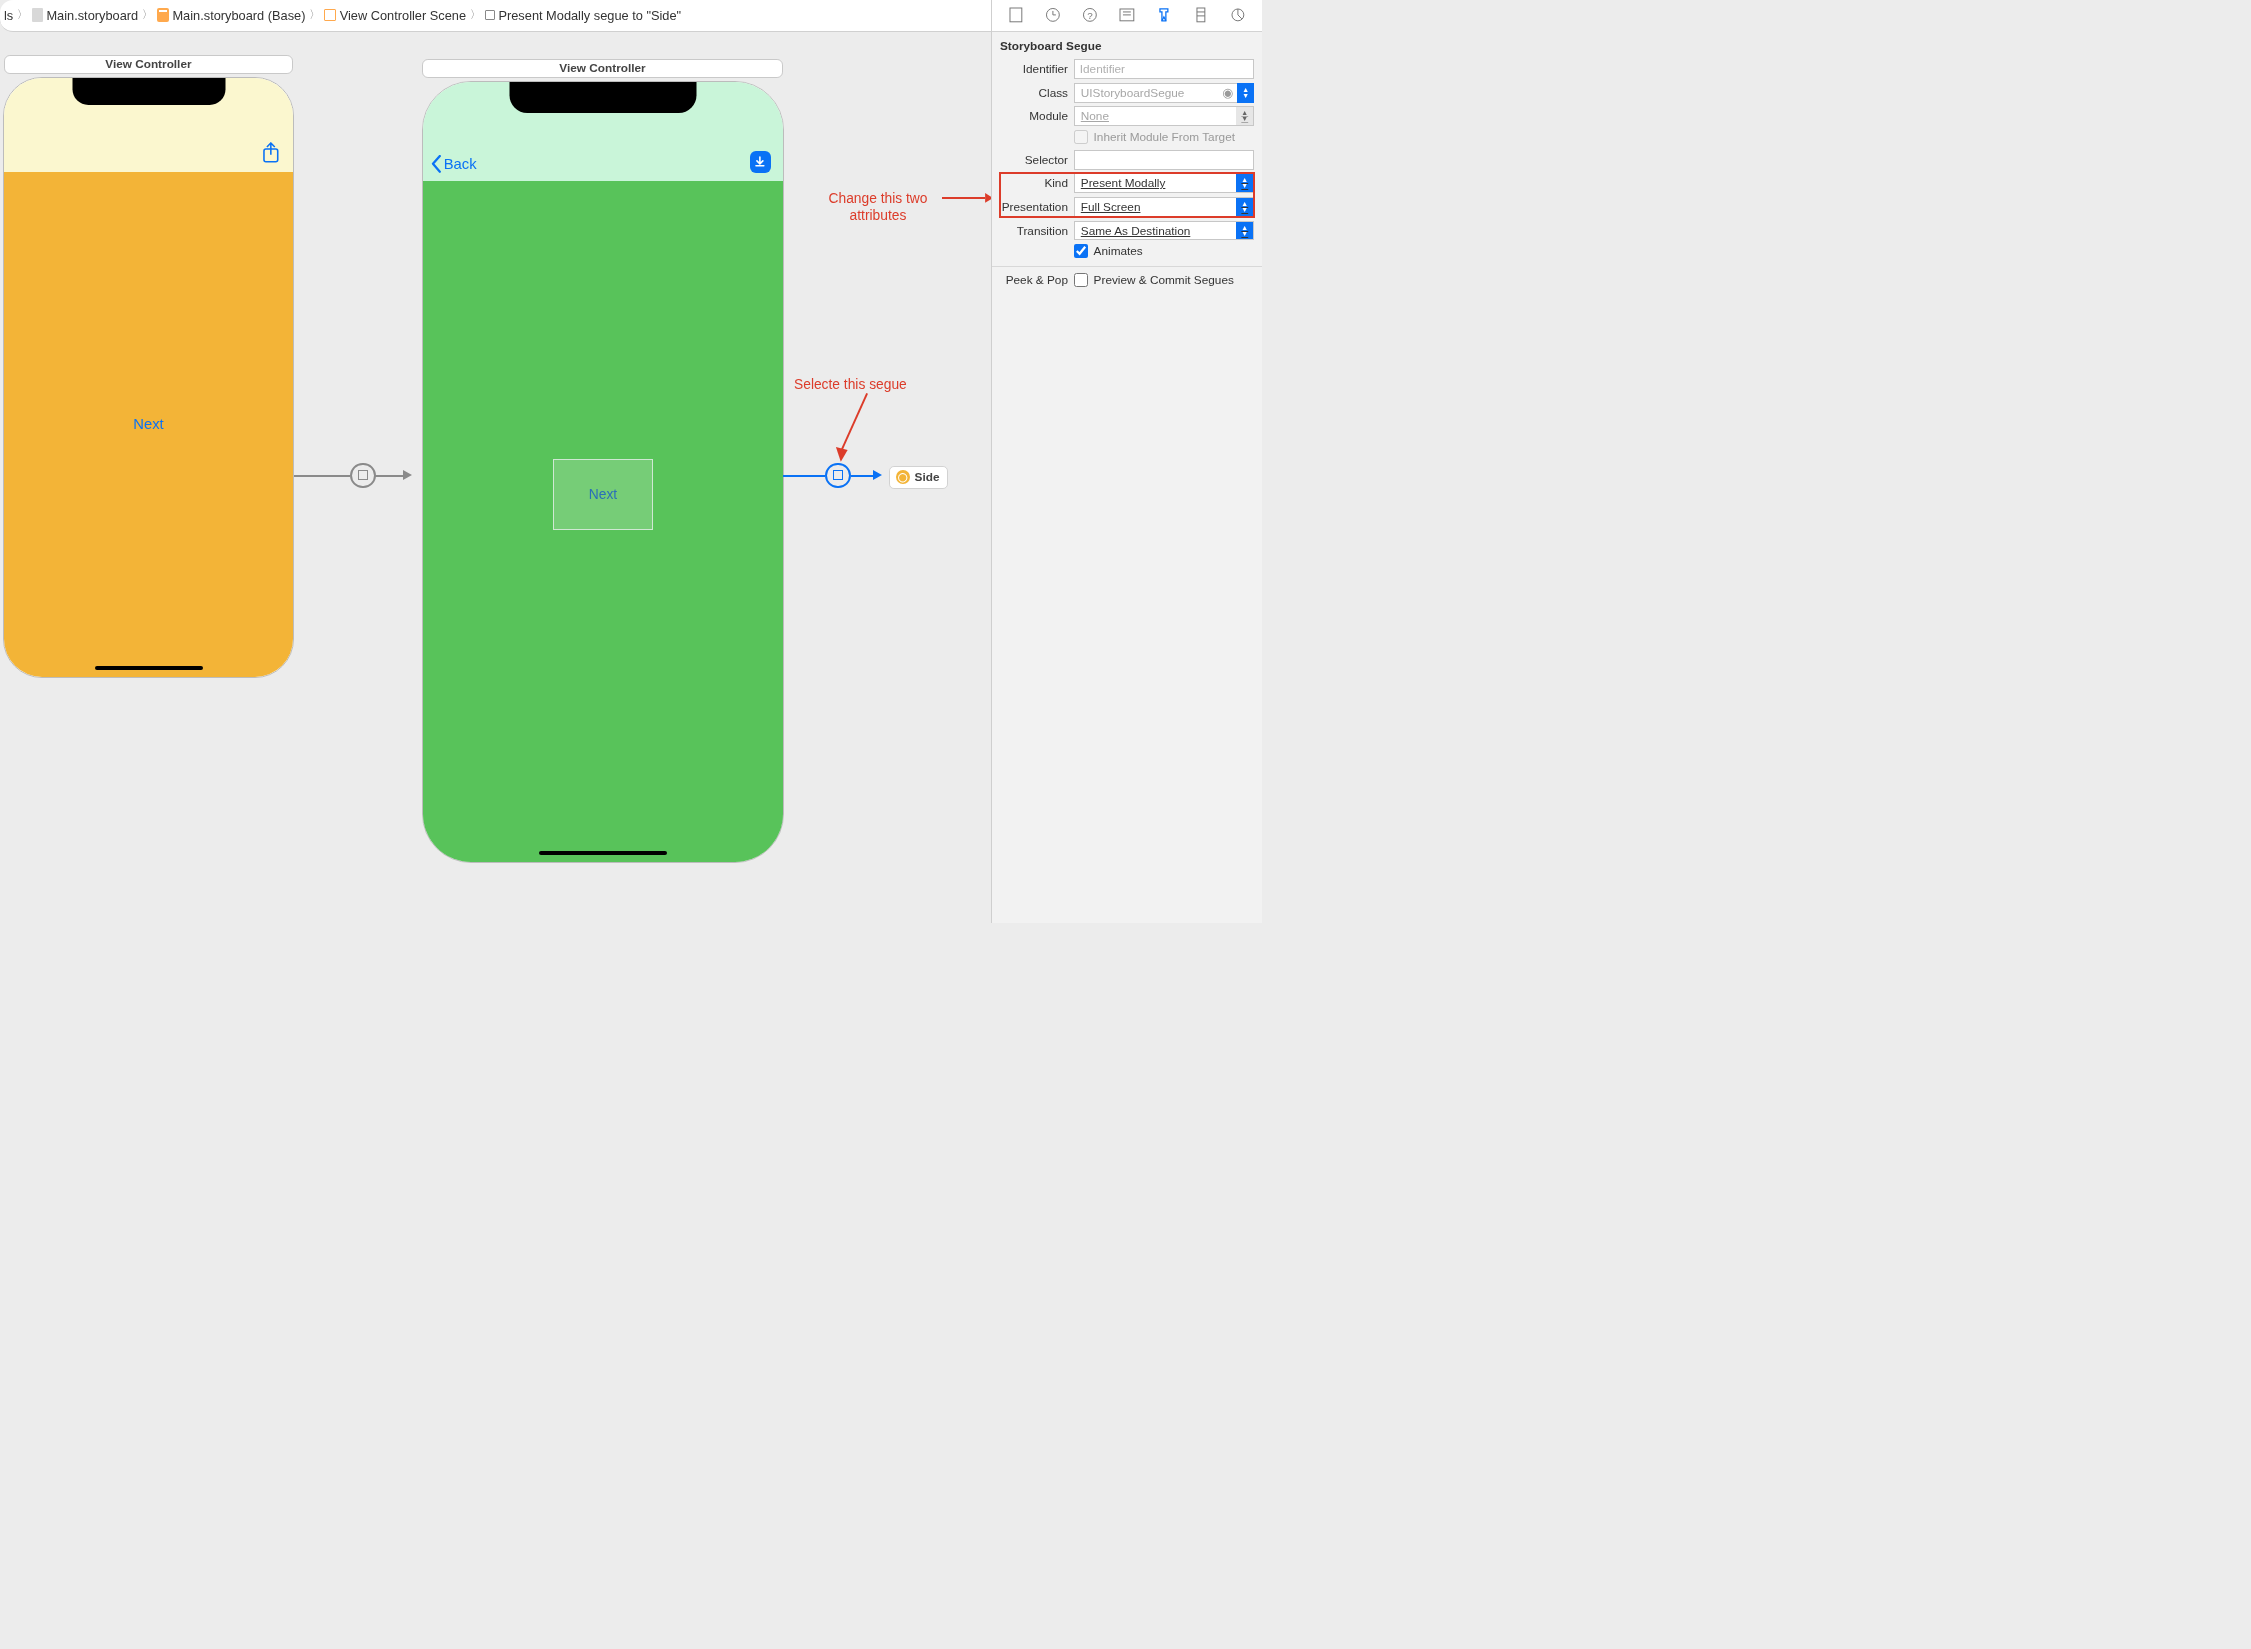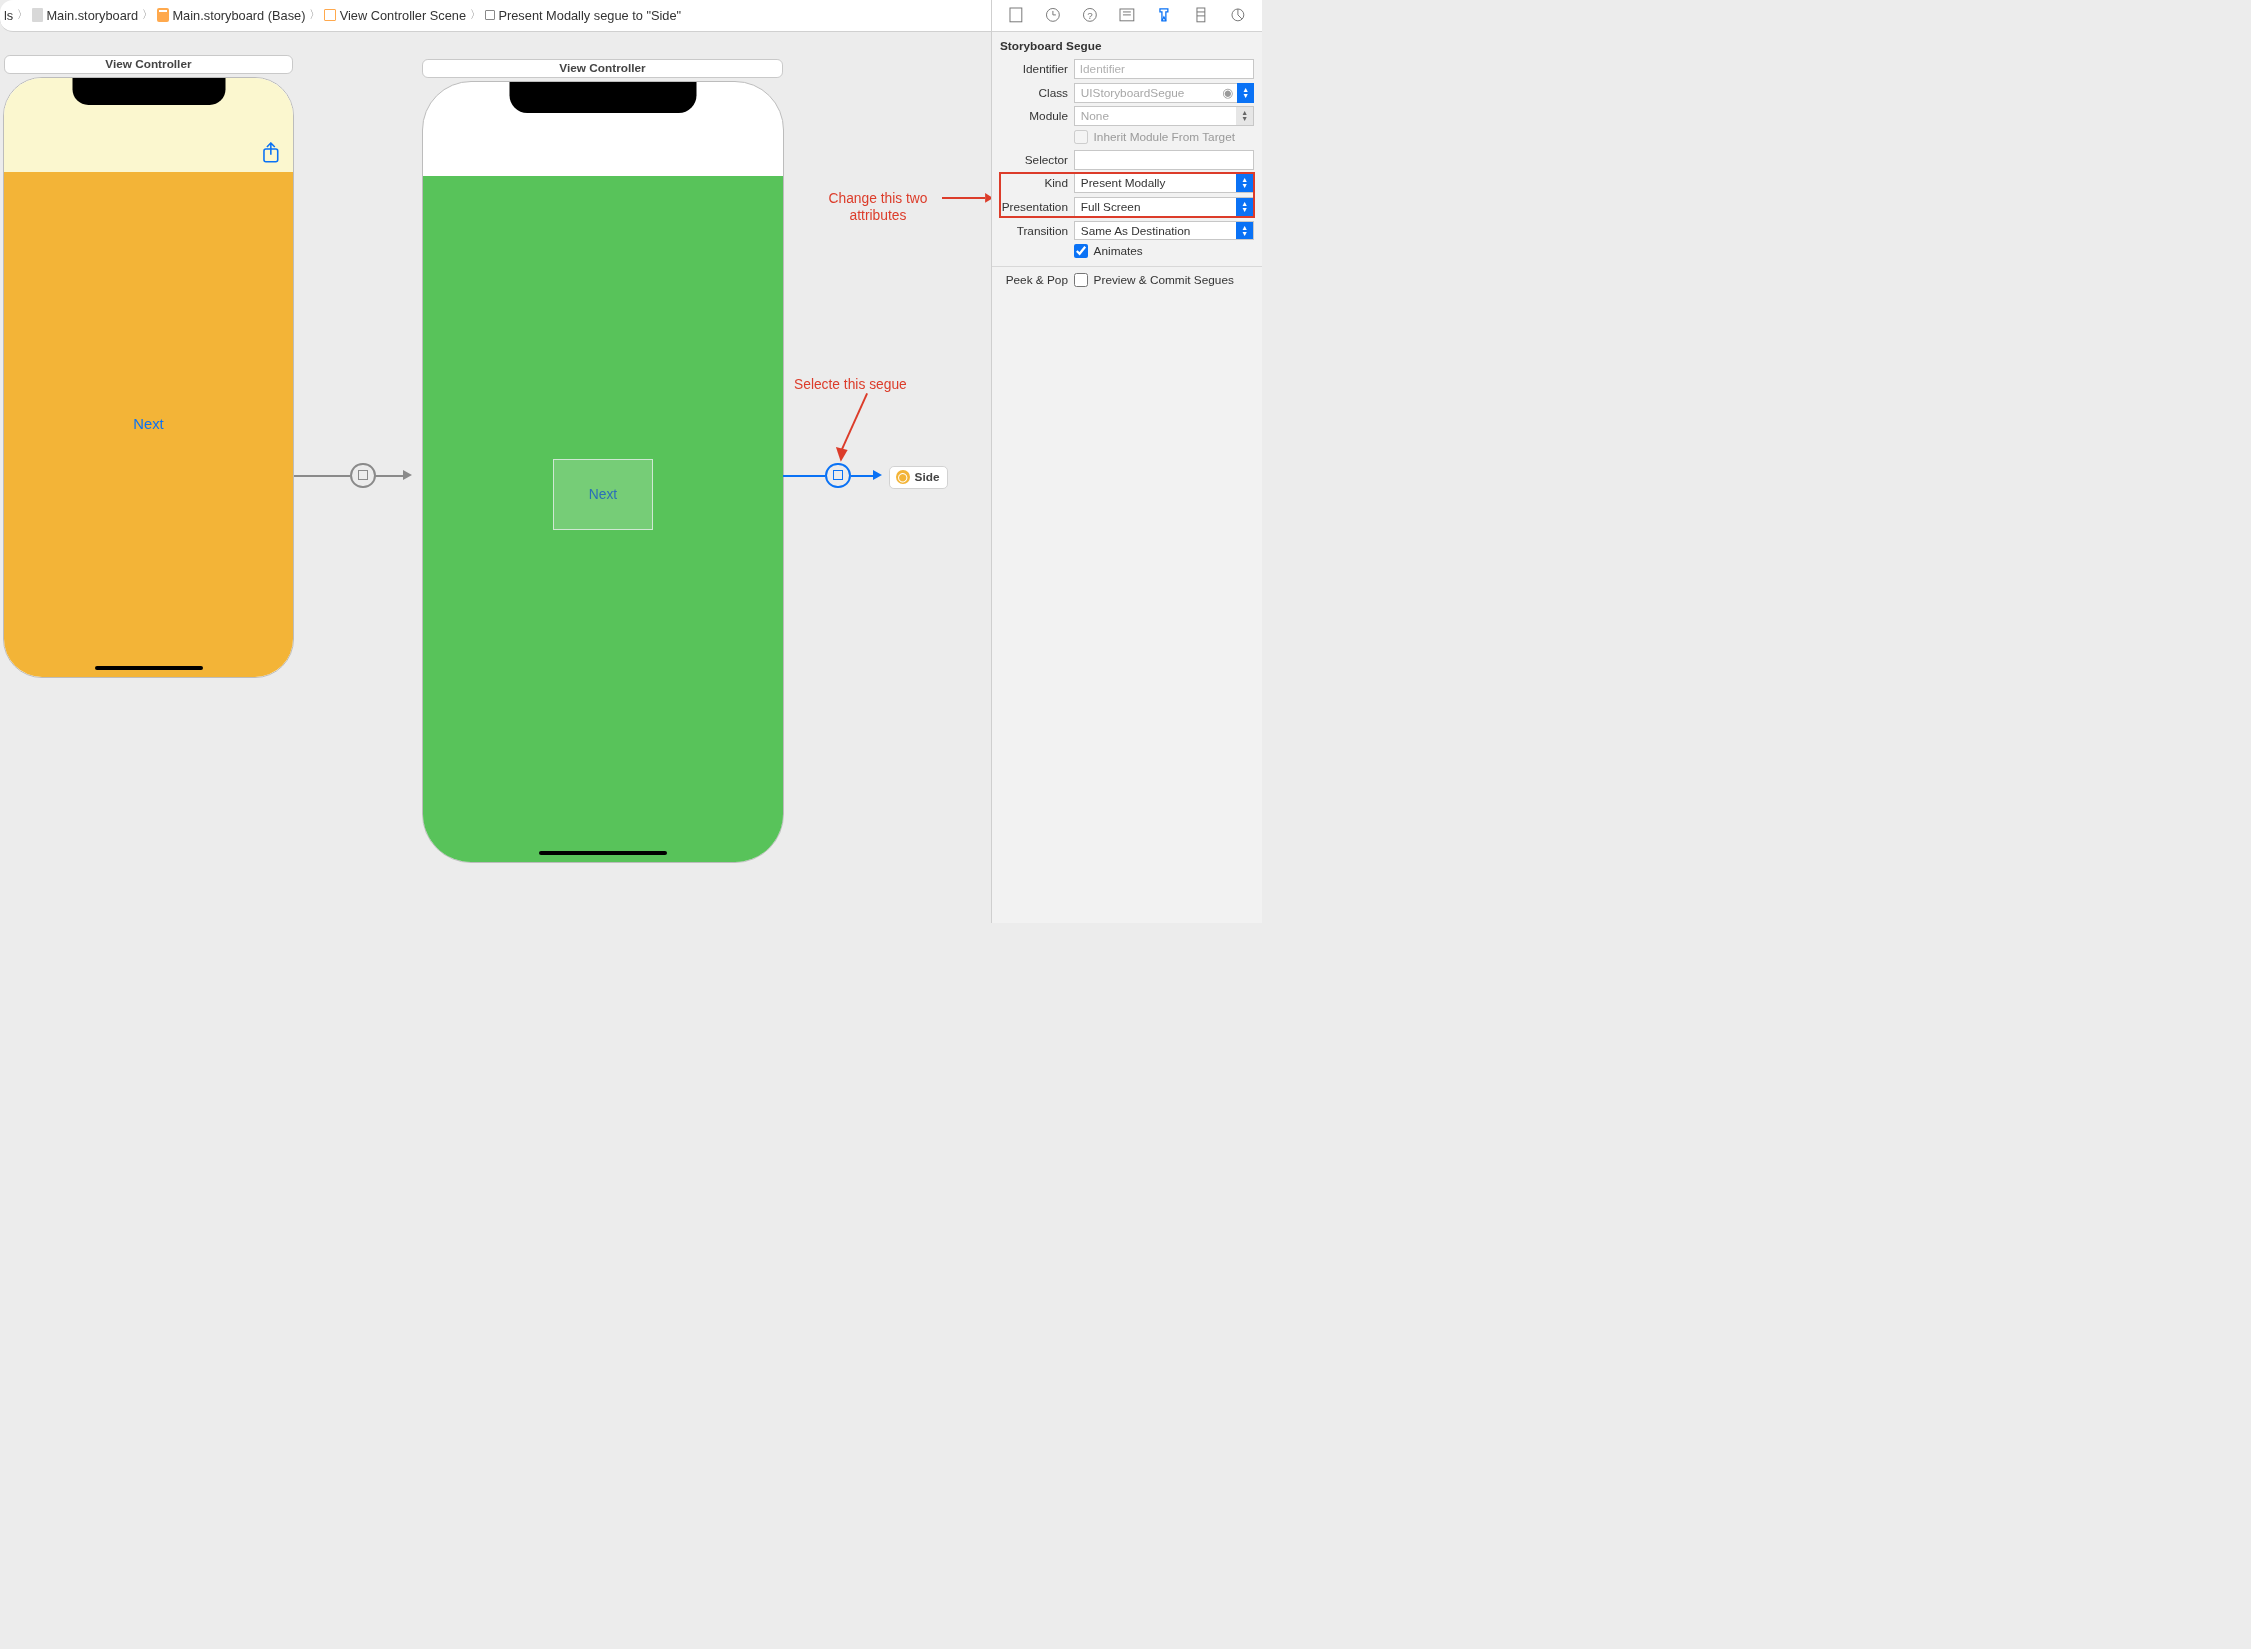--- a/index.html
+++ b/index.html
@@ -157,21 +157,21 @@
   .form-row .lbl { width:74px; text-align:right; font-size:11.8px; color:#333; padding-right:5.9px; flex-shrink:0;}
   .form-row .ctrl { flex:1; }
   .txt {
     width:100%; height:19.7px; border:1px solid #c7c7c7; background:#fff; border-radius:0;
     font-size:11.8px; padding:0 4.9px; color:#333;
   }
   .txt::placeholder{color:#b0b0b0;}
   .select {
     width:100%; height:19.7px; border:1px solid #c7c7c7; background:#fff;
     font-size:11.8px; display:flex; align-items:center; justify-content:space-between;
-    padding-left:5.9px; cursor:pointer;
+    padding-left:5.9px; cursor:pointer;text-decoration:underline;
   }
   .select .arrow{ width:16.7px; height:100%; background:#0a72f5; color:#fff; display:flex; flex-direction:column; align-items:center; justify-content:center; font-size:6.9px; line-height:5.9px;}
   .select.plain .arrow{ background:#e6e6e6; color:#666;}
   .select.disabled{ color:#a7a7a7; }
   .cls-row .ctrl{ display:flex; }
   .cls-row .clsfield{ flex:1; height:19.7px; border:1px solid #c7c7c7; border-right:none; background:#fff; padding-left:5.9px; font-size:11.8px; color:#a7a7a7; display:flex; align-items:center; justify-content:space-between;}
   .cls-row .clsfield .dotplus{ color:#9a9a9a; padding-right:3.9px; font-size:12.8px;}
   .cls-row .arrow{ width:16.7px; height:19.7px; background:#0a72f5; color:#fff; display:flex; flex-direction:column; align-items:center; justify-content:center; font-size:6.9px; line-height:5.9px; border:1px solid #0a72f5;}
 
   .chk { display:flex; align-items:center; gap:5.9px; font-size:11.8px; color:#333; }
@@ -255,20 +255,33 @@
     </div>
     <div class="homebar"></div>
   </div>
 
   <div class="vc-title" style="top:27.6px; left:422px; width:361px;">
     <span>View Controller</span>
   </div>
 
   <div class="phone phone2" style="top:49px; left:422px; width:362px; height:782px; border-radius:49px;">
     <div class="notch" style="width:187px; height:31.5px; border-bottom-left-radius:17.7px; border-bottom-right-radius:17.7px;"></div>
+    <div class="navbar" style="height:99px;">
+      <span class="navbtn back">
+        <svg width="10.8" height="17.7" viewBox="0 0 11 18">
+            <path d="M9 1 L2 9 L9 17" fill="none" stroke="#0a72f5" stroke-width="2.3" stroke-linecap="round" stroke-linejoin="round"></path>
+          </svg>
+        <span>Back</span>
+      </span>
+      <span class="dl">
+        <svg width="11.8" height="11.8" viewBox="0 0 12 12">
+            <path d="M6 1 V8 M3 5 L6 8 L9 5 M2 10 H10" stroke="#fff" stroke-width="1.6" fill="none" stroke-linecap="round"></path>
+          </svg>
+      </span>
+    </div>
     <div class="content">
       <div class="container-sel" style="top:283px; left:130px;">
         <span>Next</span>
       </div>
     </div>
     <div class="homebar" style="width:128px;"></div>
   </div>
 
   <div class="segue-line" style="top:443px; left:294px; width:56px;"></div>
   <div class="segue-node" style="top:431px; left:350px;">

